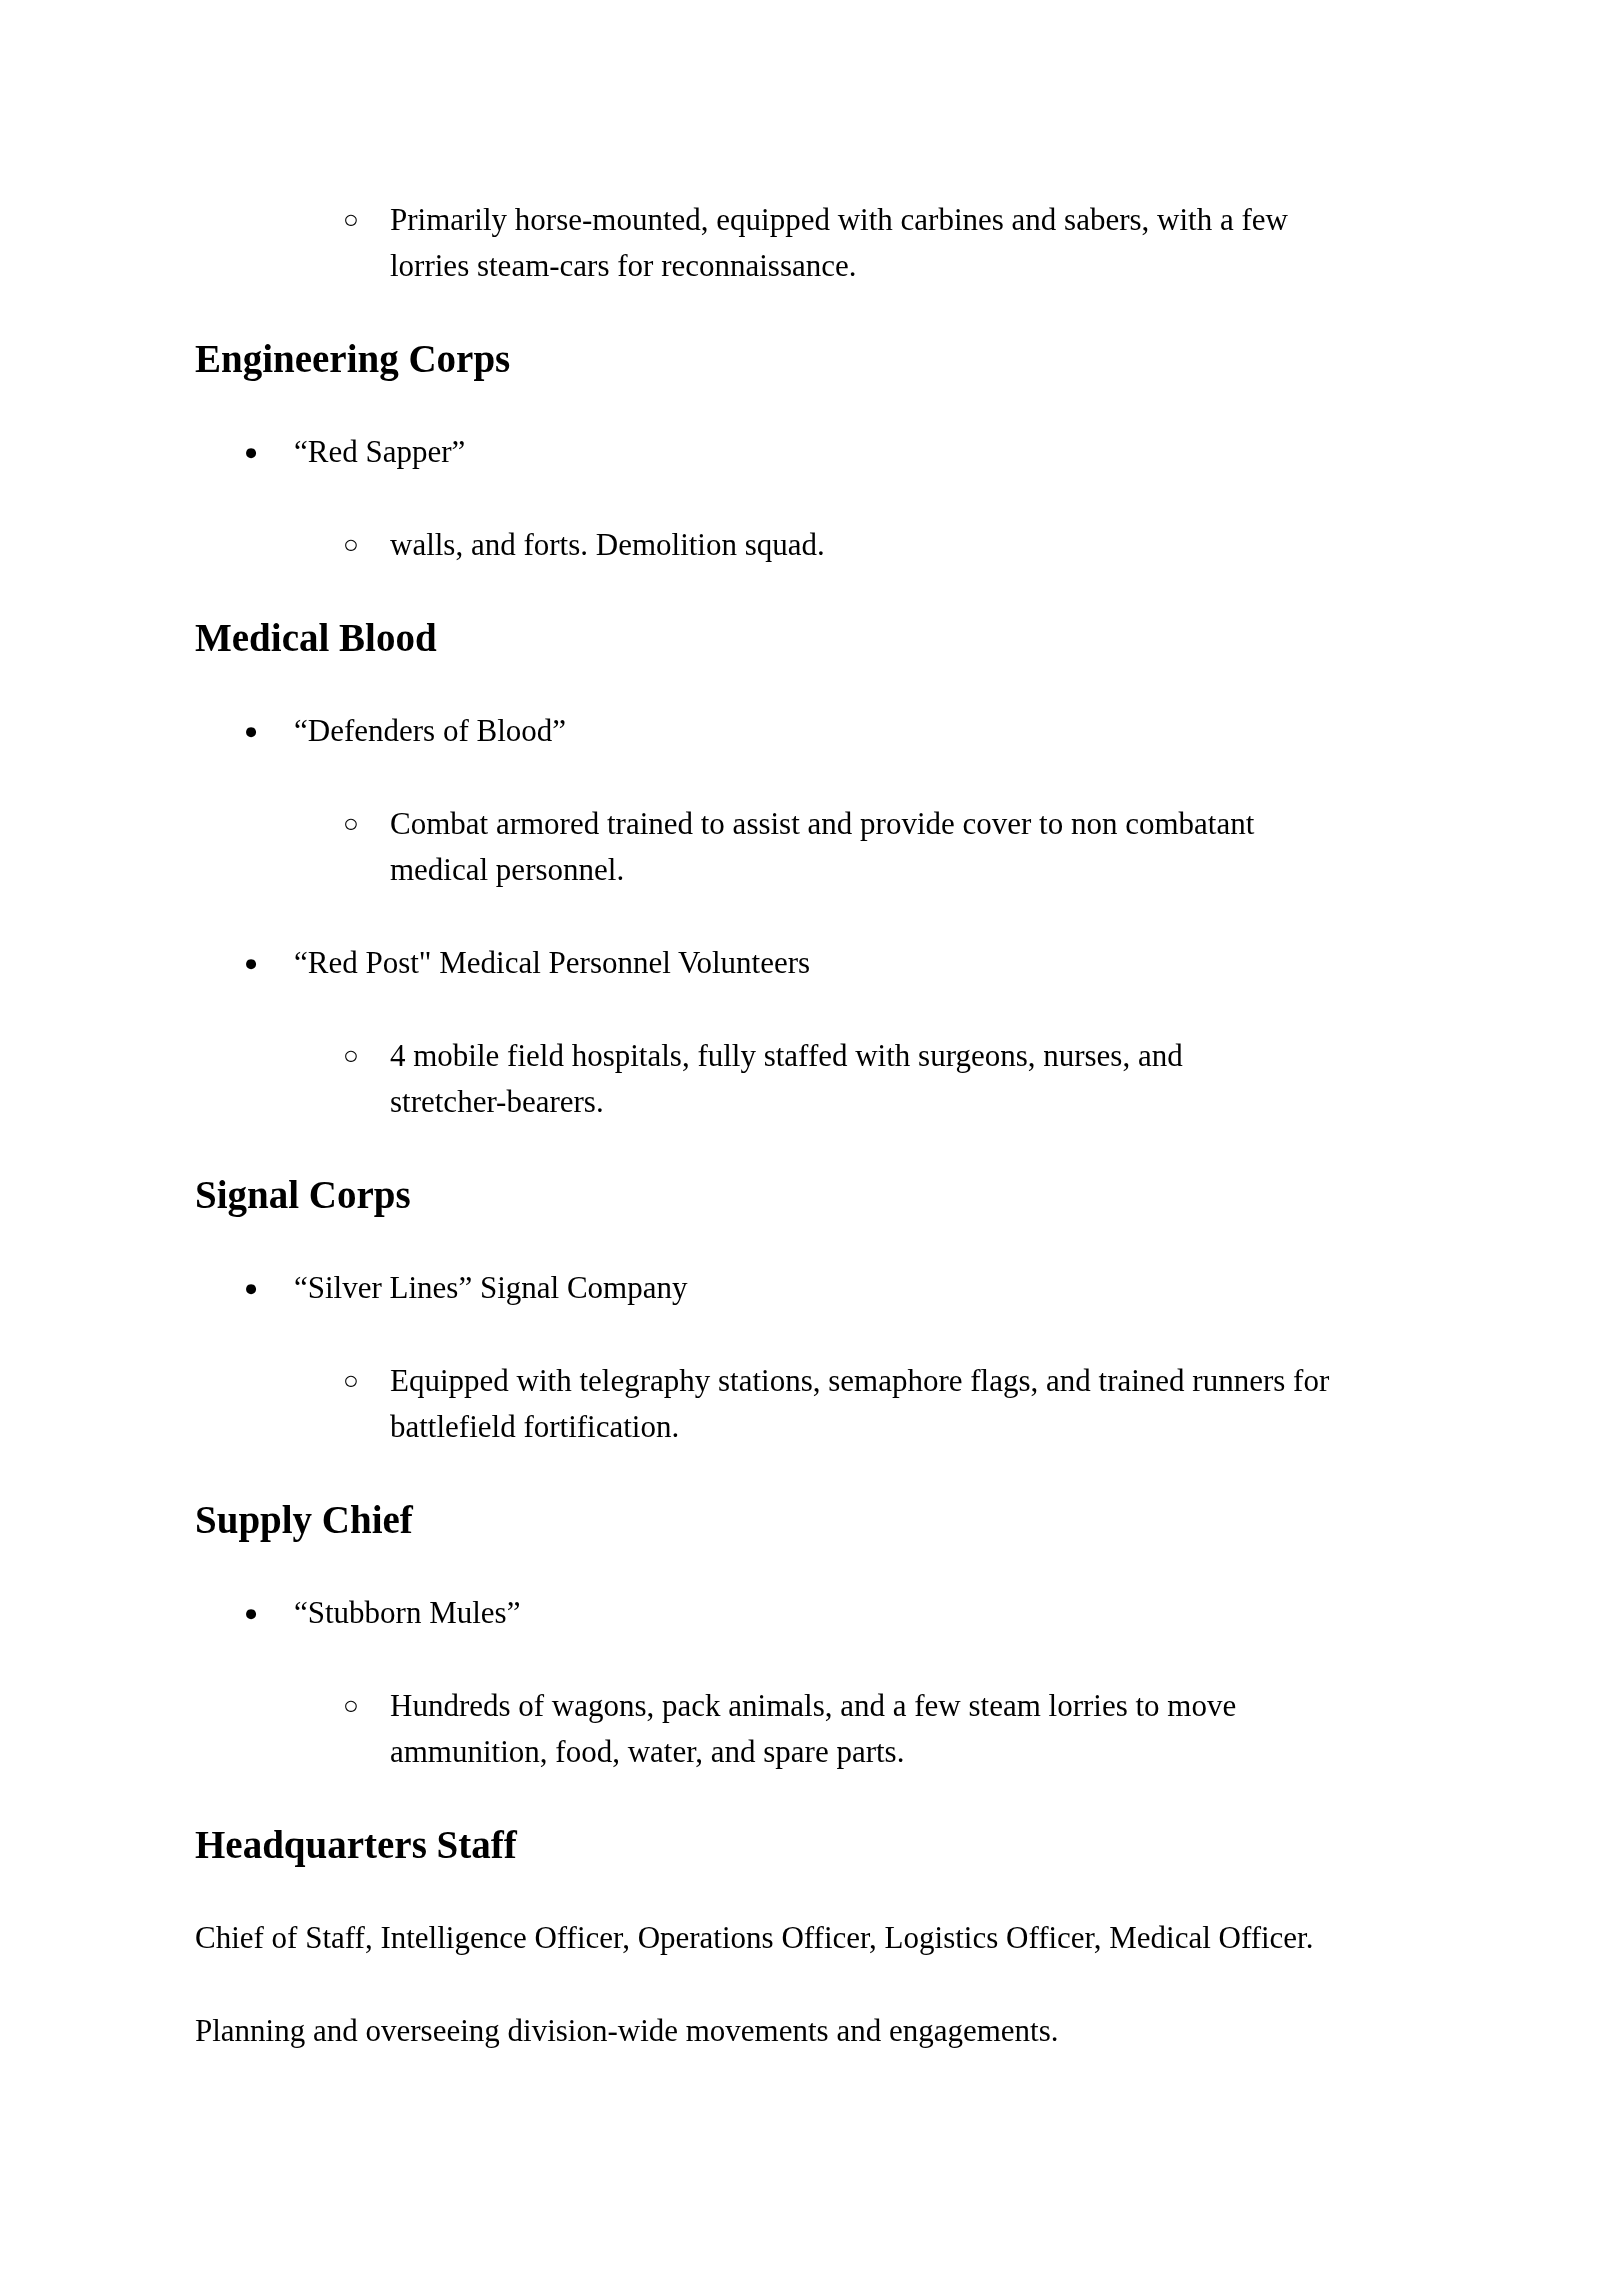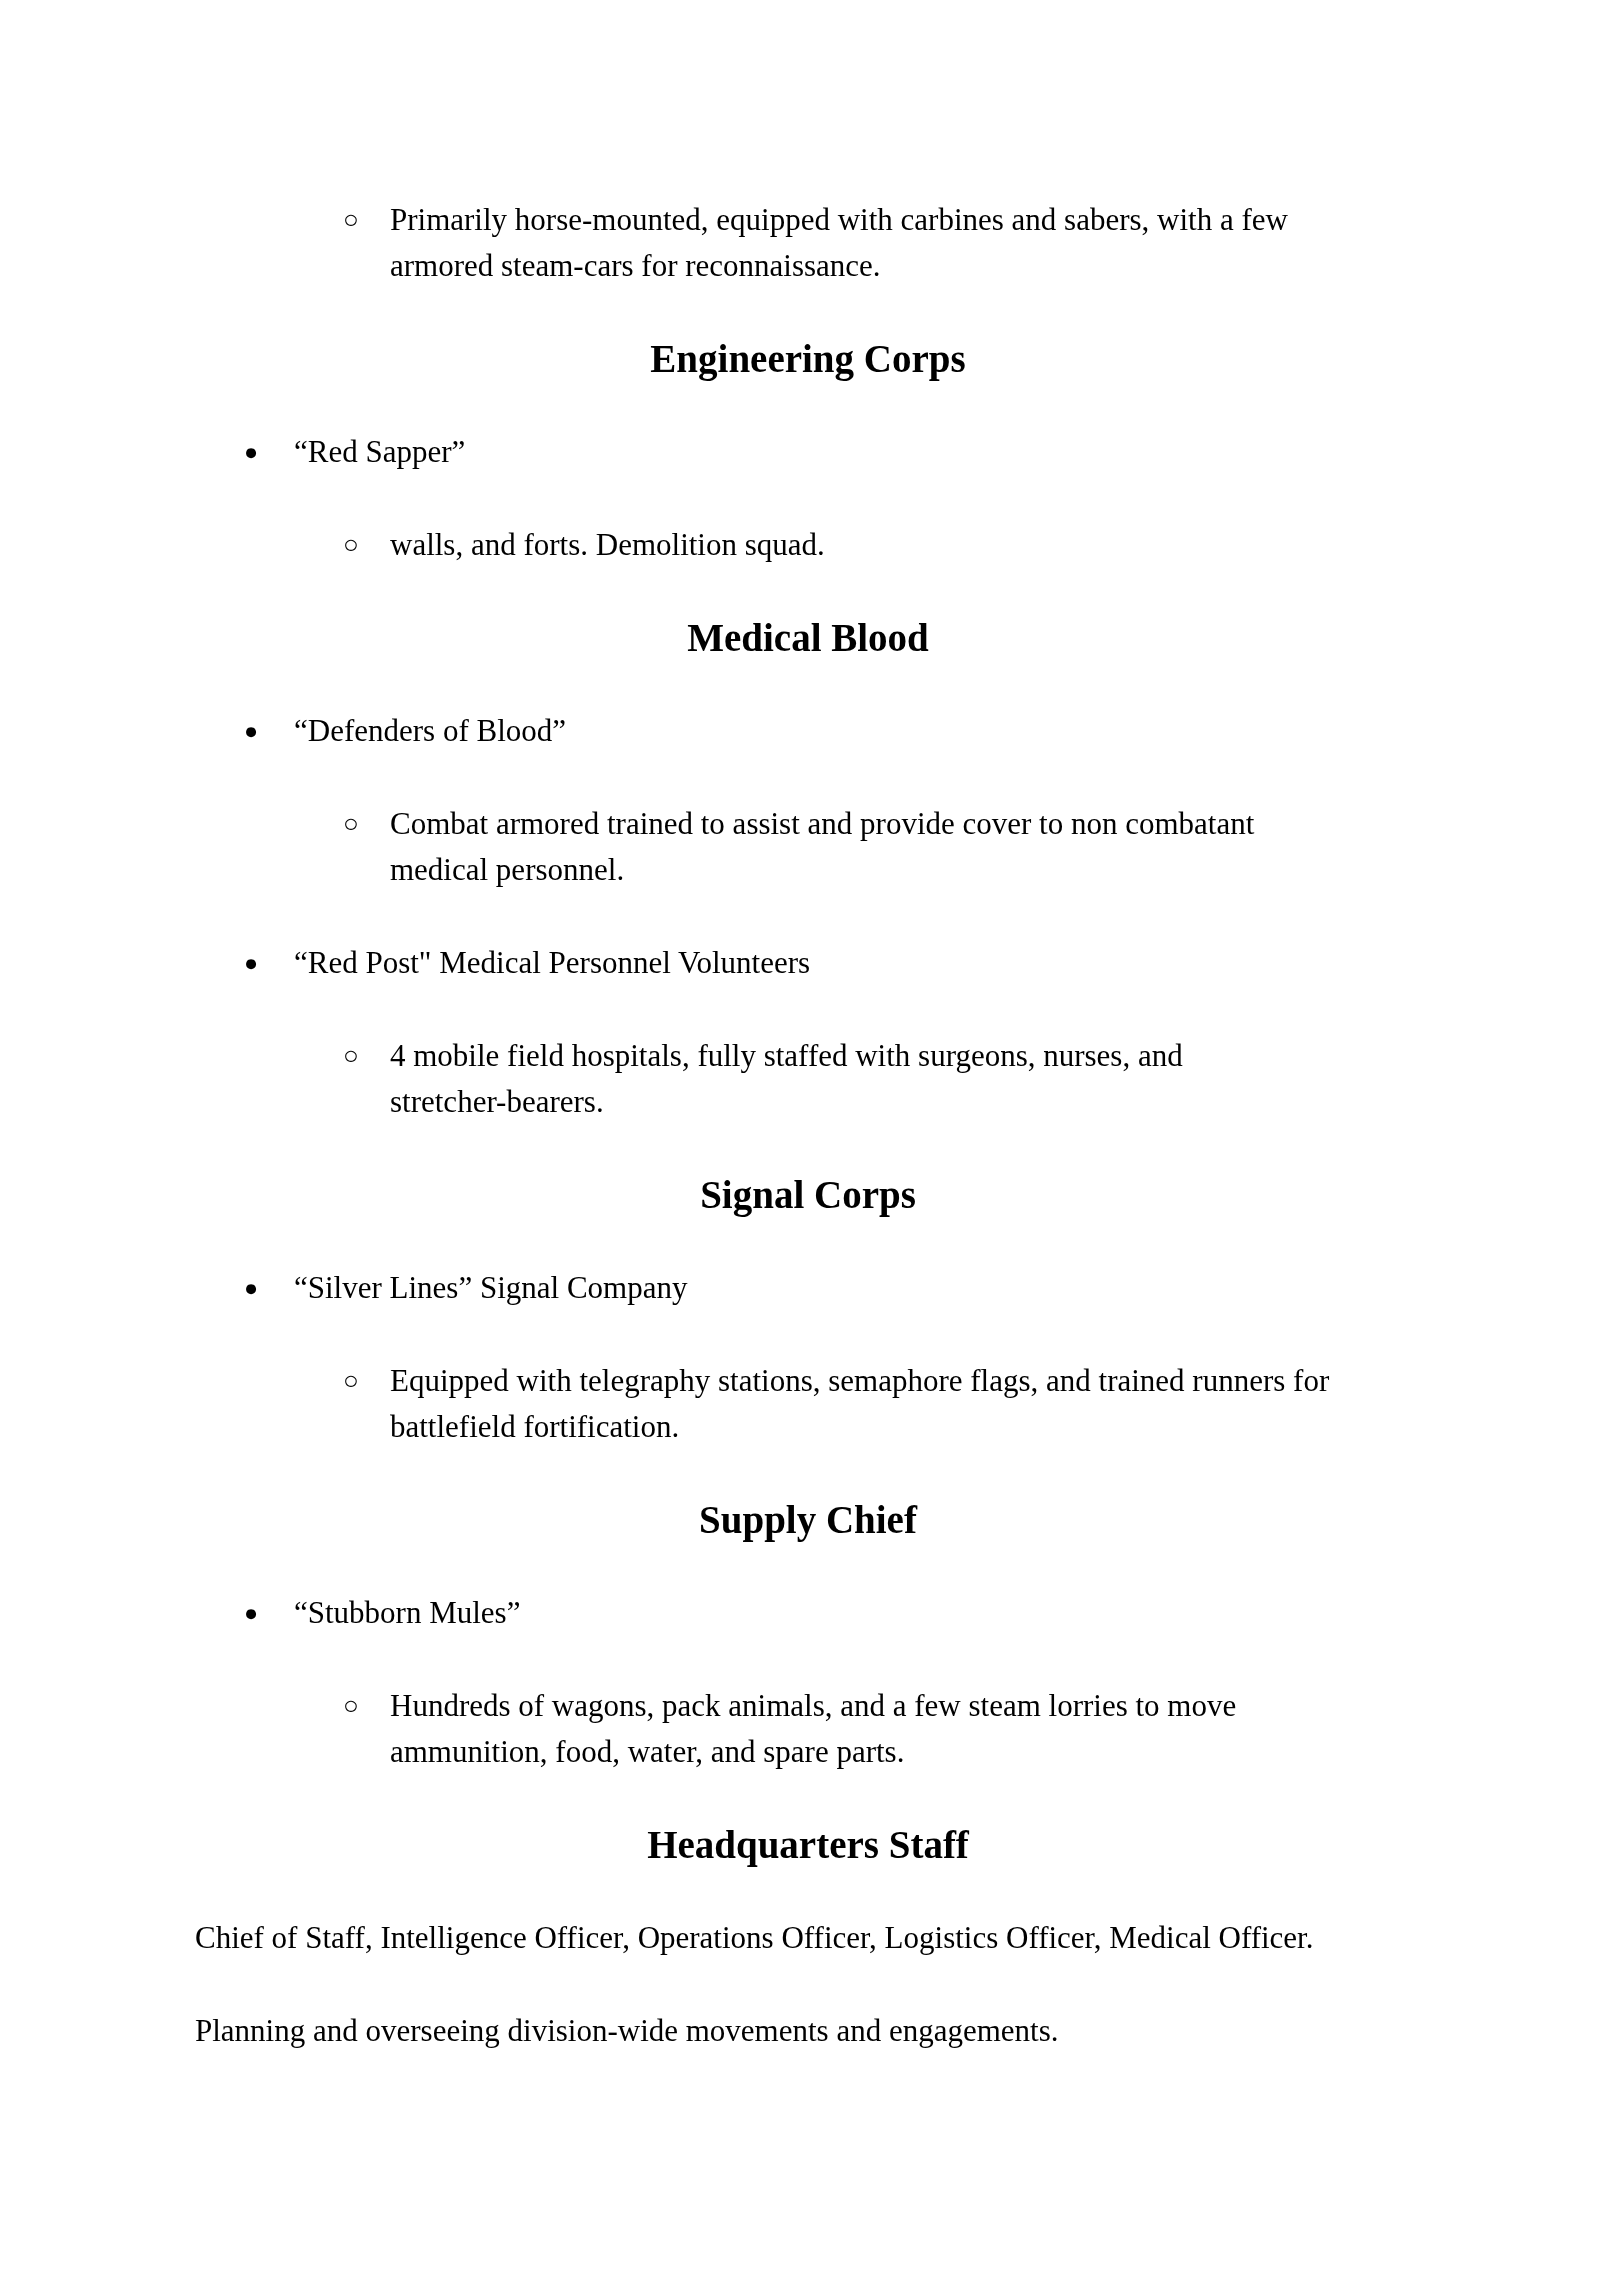--- a/index.html
+++ b/index.html
@@ -22,21 +22,20 @@
     top: 197px;
     width: 1226px;
     font-size: 31px;
     line-height: 46px;
   }
   .block { margin: 0 0 47px 0; }
   .heading {
     font-weight: bold;
     font-size: 39px;
     line-height: 46px;
-    text-align: center;
   }
   .heading.extra-top { margin-top: 41px; }
   .li { display: flex; align-items: flex-start; }
   .li.l1 { padding-left: 49px; }
   .li.l1 .marker { width: 50px; font-size: 23.4px; }
   .li.l2 { padding-left: 148px; }
   .li.l2 .marker { width: 47px; font-size: 26px; }
   .marker {
     flex: 0 0 auto;
     line-height: 46px;
@@ -47,21 +46,21 @@
 </head>
 <body>
 
 <div class="page">
   <div class="content">
 
     <div class="block li l2">
       <span class="marker">○</span>
       <span class="text">
         <span class="line">Primarily horse-mounted, equipped with carbines and sabers, with a few</span>
-        <span class="line">armored steam-cars for reconnaissance.</span>
+        <span class="line">lorries steam-cars for reconnaissance.</span>
       </span>
     </div>
 
     <div class="block heading">Engineering Corps</div>
 
     <div class="block li l1">
       <span class="marker">●</span>
       <span class="text">
         <span class="line">“Red Sapper”</span>
       </span>

